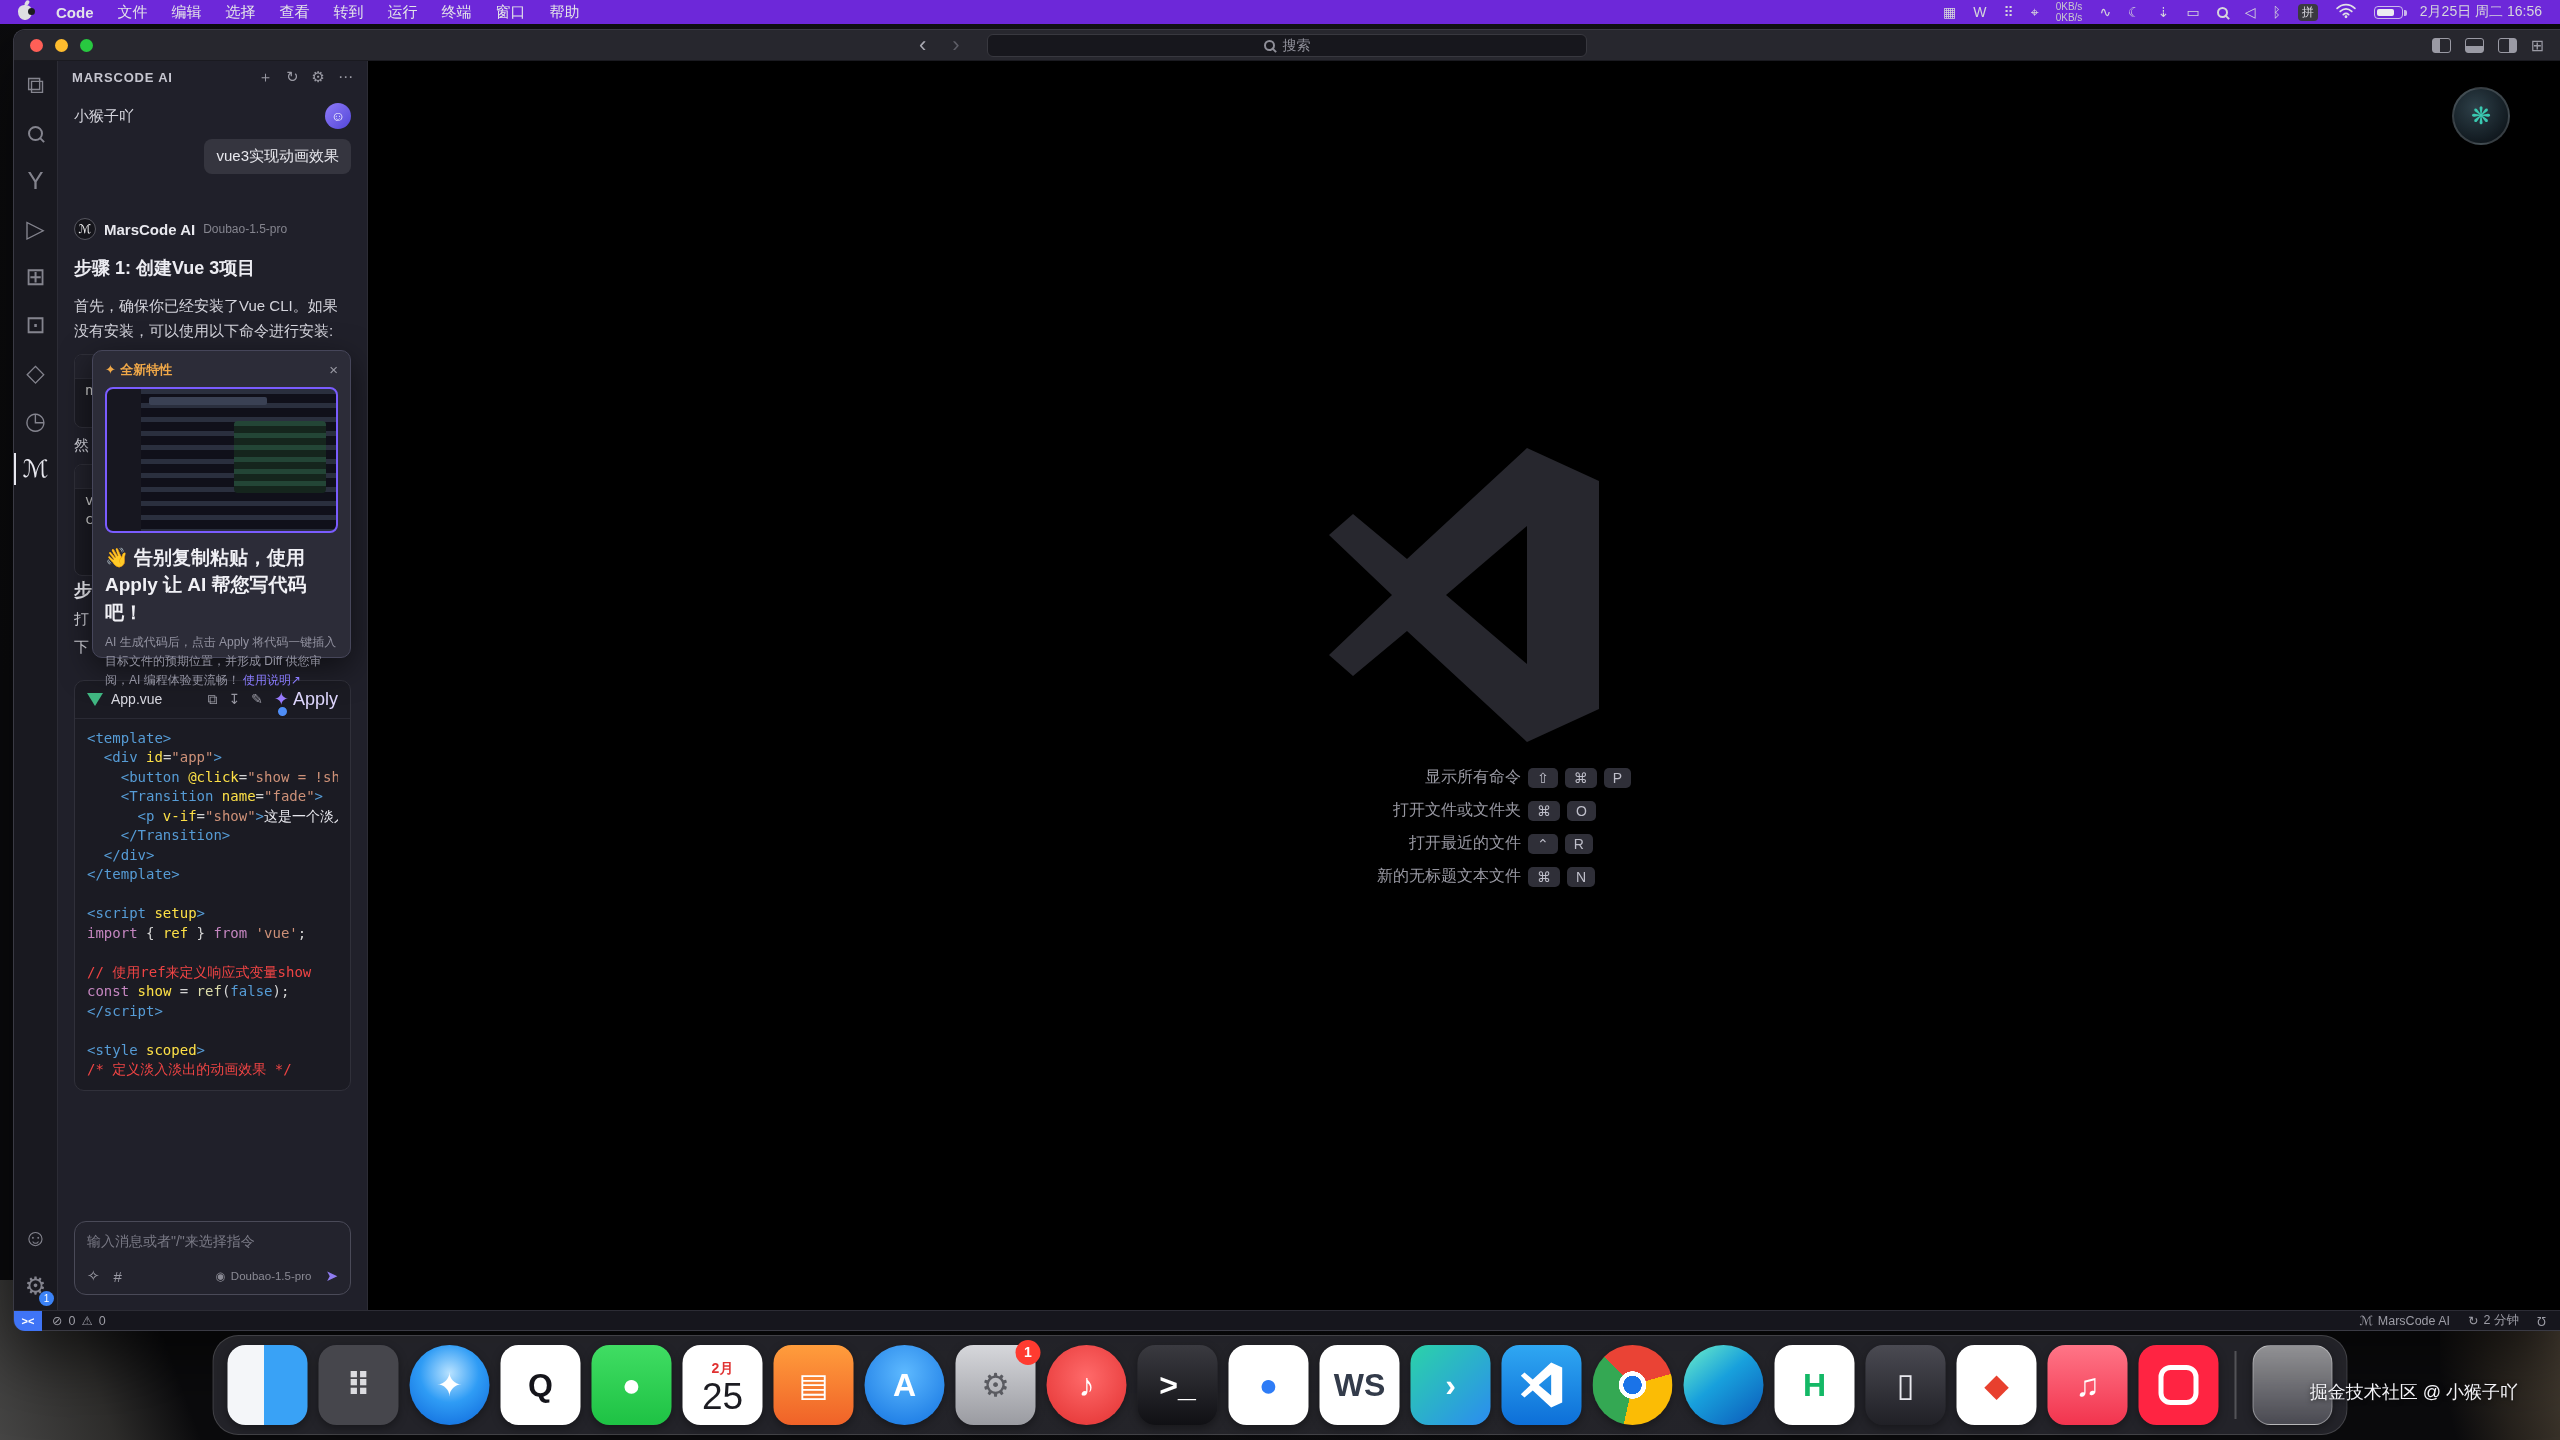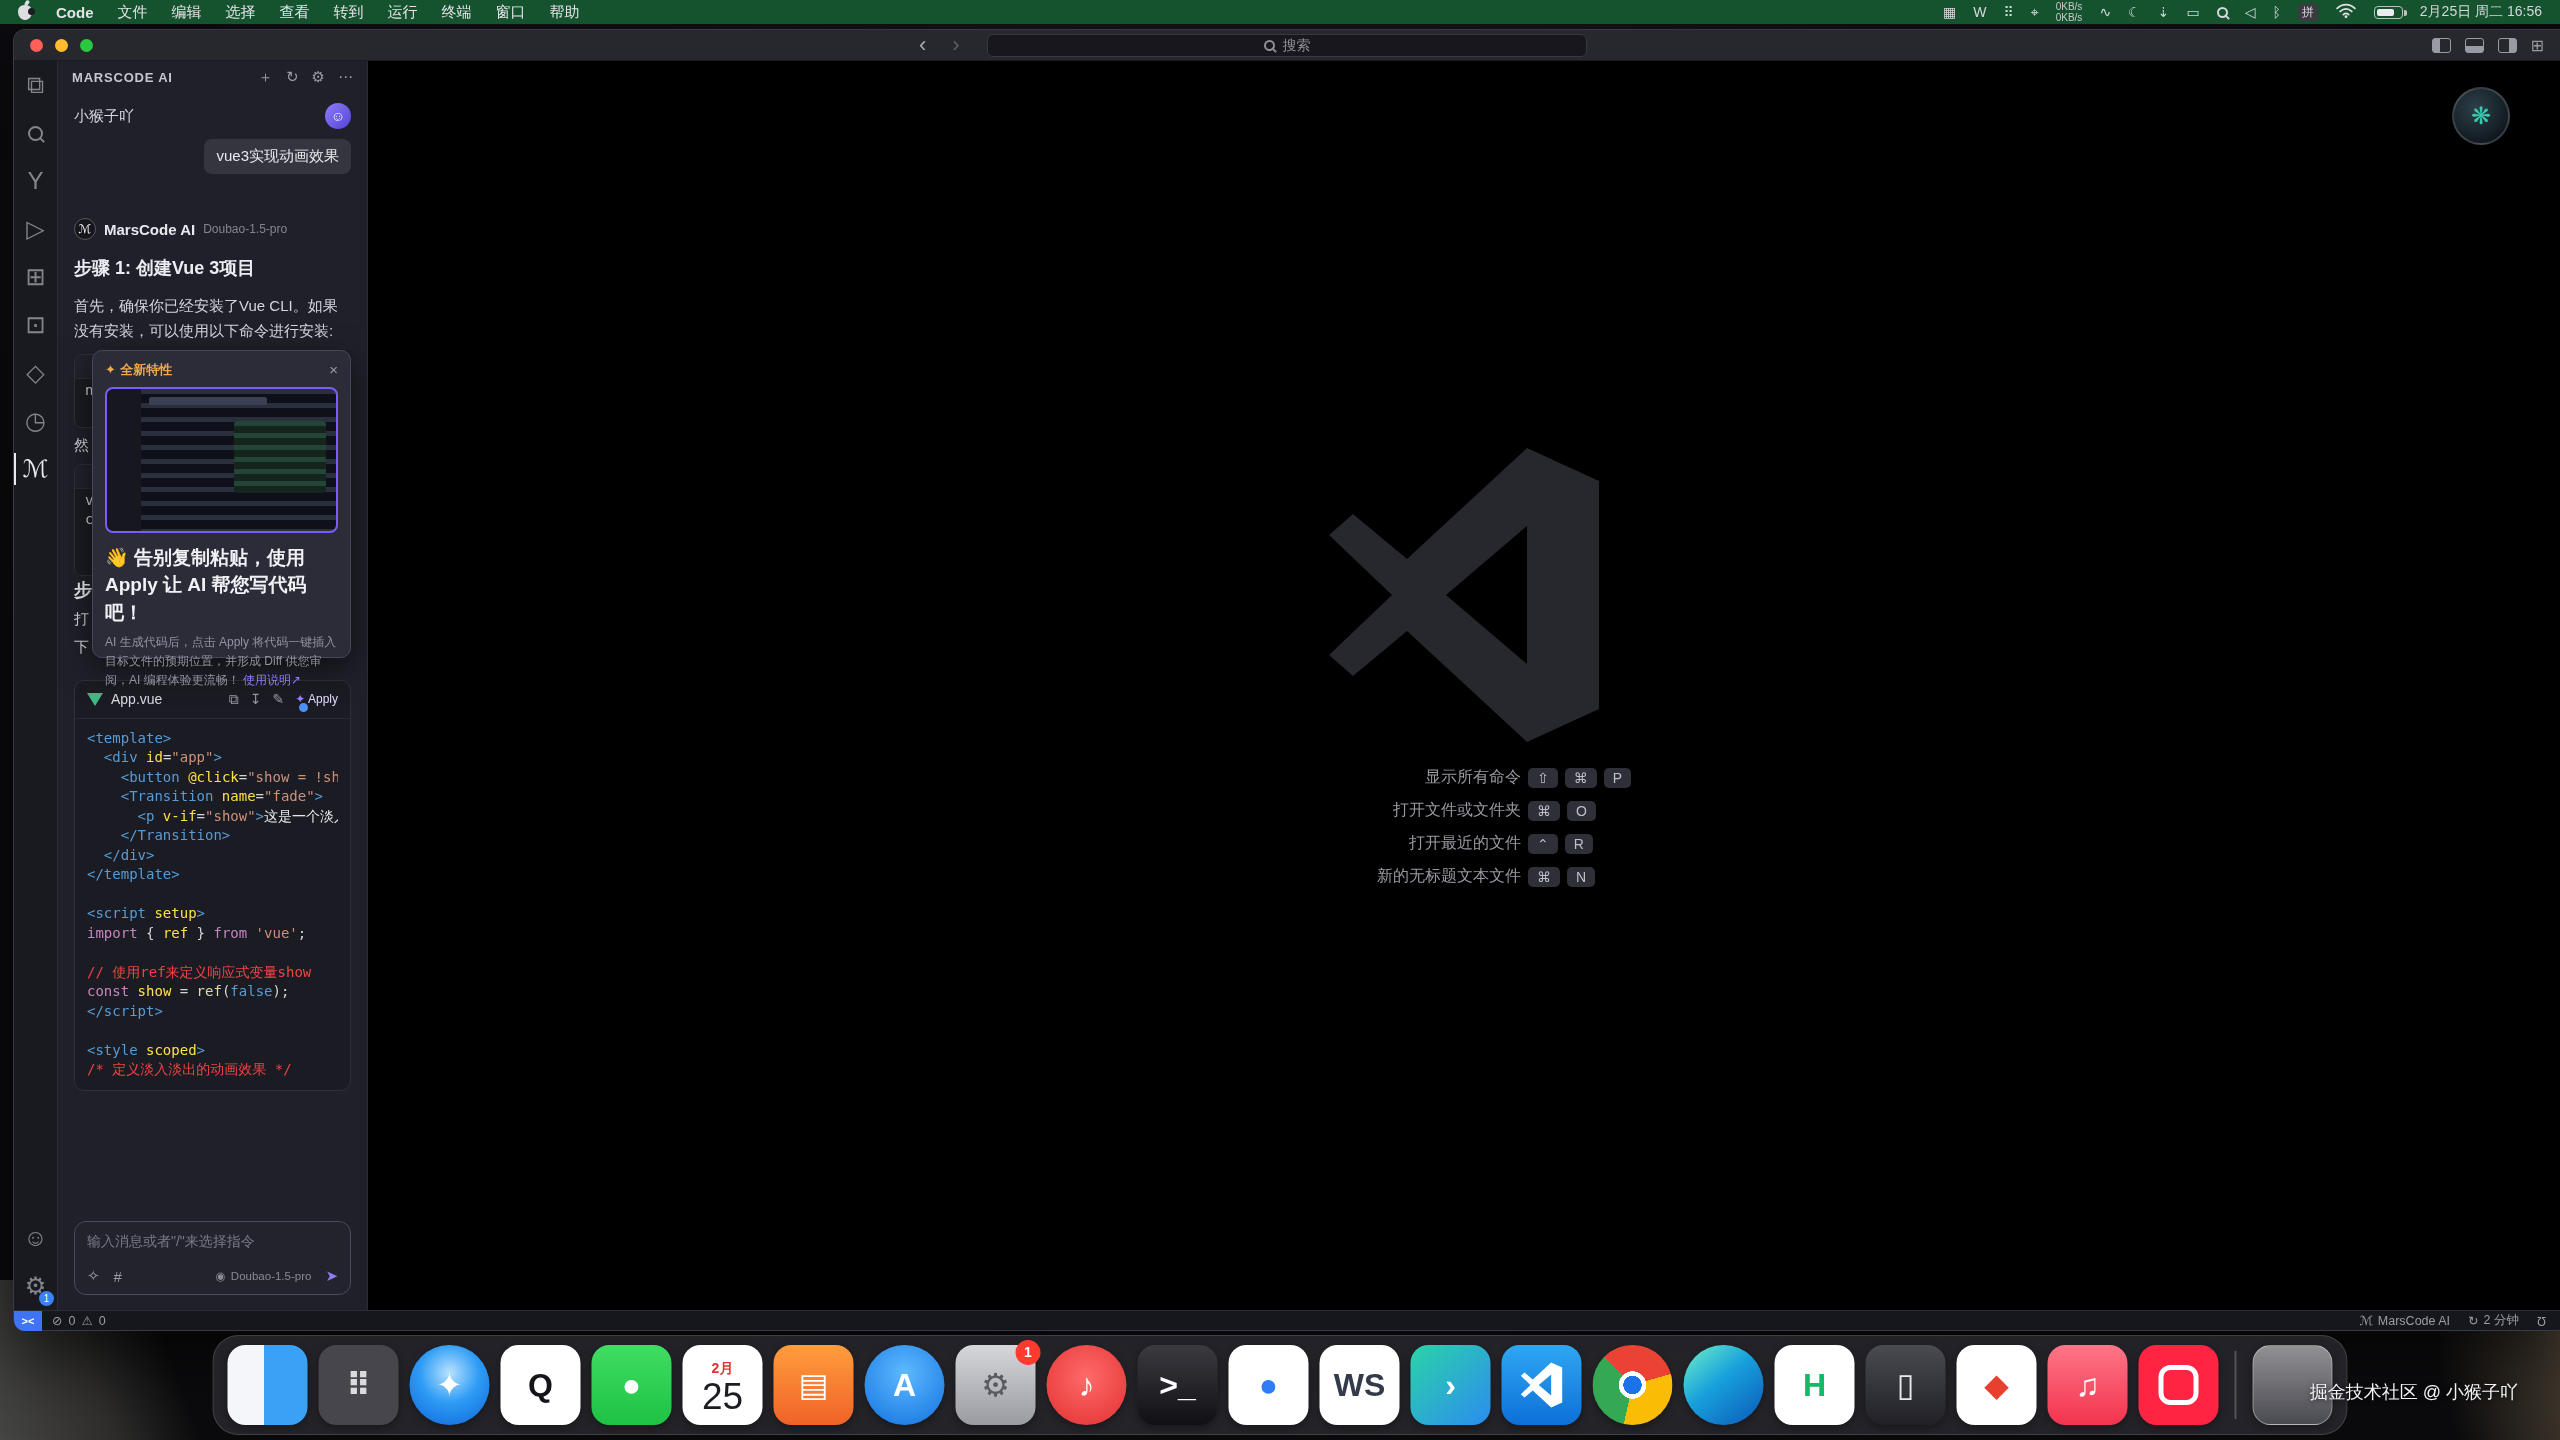--- a/index.html
+++ b/index.html
@@ -9,21 +9,21 @@
     background:radial-gradient(ellipse at 50% 18%, #17171b 0%, #0b0b0d 75%);
     position:relative; color:#ddd;
   }
   
   .corner-left { position:absolute; left:0; bottom:0; width:200px; height:160px;
     background:linear-gradient(70deg,#8d8c88 0%,#585650 45%, transparent 78%); opacity:.45; z-index:0; }
   .corner-right { position:absolute; right:0; bottom:0; width:120px; height:170px;
     background:linear-gradient(255deg,#7c6b54 0%,#3c3429 55%, transparent 90%); opacity:.55; z-index:0; }
 
   
-  #menubar { position:absolute; top:0; left:0; right:0; height:24px; background:#14532d;
+  #menubar { position:absolute; top:0; left:0; right:0; height:24px; background:#6d28d9;
     display:flex; align-items:center; padding:0 18px; z-index:10; color:#e3e3e8; font-size:15px; }
   .mb-left { display:flex; align-items:center; gap:24px; }
   .apple-logo { position:relative; width:14px; height:15px; background:#dedee2;
     border-radius:44% 44% 46% 46%/40% 40% 55% 55%; }
   .apple-logo::before { content:""; position:absolute; top:-5px; left:7px; width:4px; height:6px;
     background:#dedee2; border-radius:60% 40% 60% 40%; transform:rotate(25deg); }
   .apple-logo::after { content:""; position:absolute; top:3px; right:-3px; width:7px; height:7px;
     background:#1c1c21; border-radius:50%; }
   .mb-app { font-weight:bold; font-size:15px; }
   .mb-item { cursor:default; }
@@ -121,21 +121,21 @@
   .fp-desc { margin-top:7px; font-size:12px; color:#9292a0; line-height:1.55; }
   .fp-link { color:#8a7cff; }
 
   
   .code-card { margin-top:16px; background:#1b1b23; border:1px solid #30303a; border-radius:10px; overflow:hidden; }
   .cc-head { height:38px; display:flex; align-items:center; gap:8px; padding:0 12px; border-bottom:1px solid #2a2a34; }
   .vue-tri { width:0; height:0; border-left:8px solid transparent; border-right:8px solid transparent;
     border-top:13px solid #41b883; }
   .cc-name { font-size:14px; color:#d8d8e0; }
   .cc-icons { margin-left:auto; display:flex; gap:11px; color:#9a9aa4; font-size:14px; align-items:center; }
-  .cc-apply { color:#e0d8ff; font-size:12px; position:relative; }
+  .cc-apply { color:#e0d8ff; font-size:18px; position:relative; }
   .cc-apply .spark { color:#9a7cff; }
   .cc-apply::before { content:""; position:absolute; left:2px; bottom:-8px; width:9px; height:9px;
     background:#4f8ef7; border-radius:50%; border:2px solid #1b1b23; }
   .cc-body { padding:10px 12px; font-family:"DejaVu Sans Mono",monospace; font-size:14px; }
   .code-line { height:19.5px; line-height:19.5px; white-space:pre; overflow:hidden; }
   .tk-tag{color:#569cd6;} .tk-attr{color:#fde047;} .tk-str{color:#ce9178;} .tk-kw{color:#c586c0;}
   .tk-fn{color:#dcdcaa;} .tk-cm{color:#ef4444;} .tk-pl{color:#d4d4d4;} .tk-op{color:#d4d4d4;}
   .tk-txt{color:#e8e8ee;} .tk-lit{color:#569cd6;}
 
   

